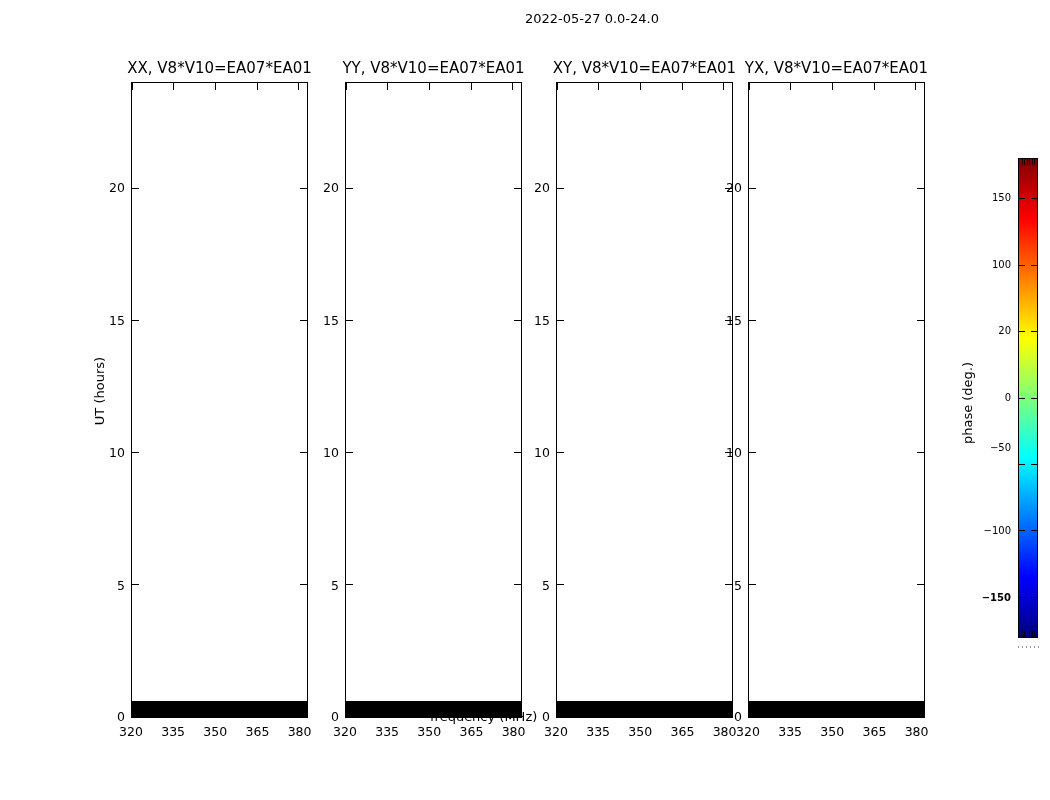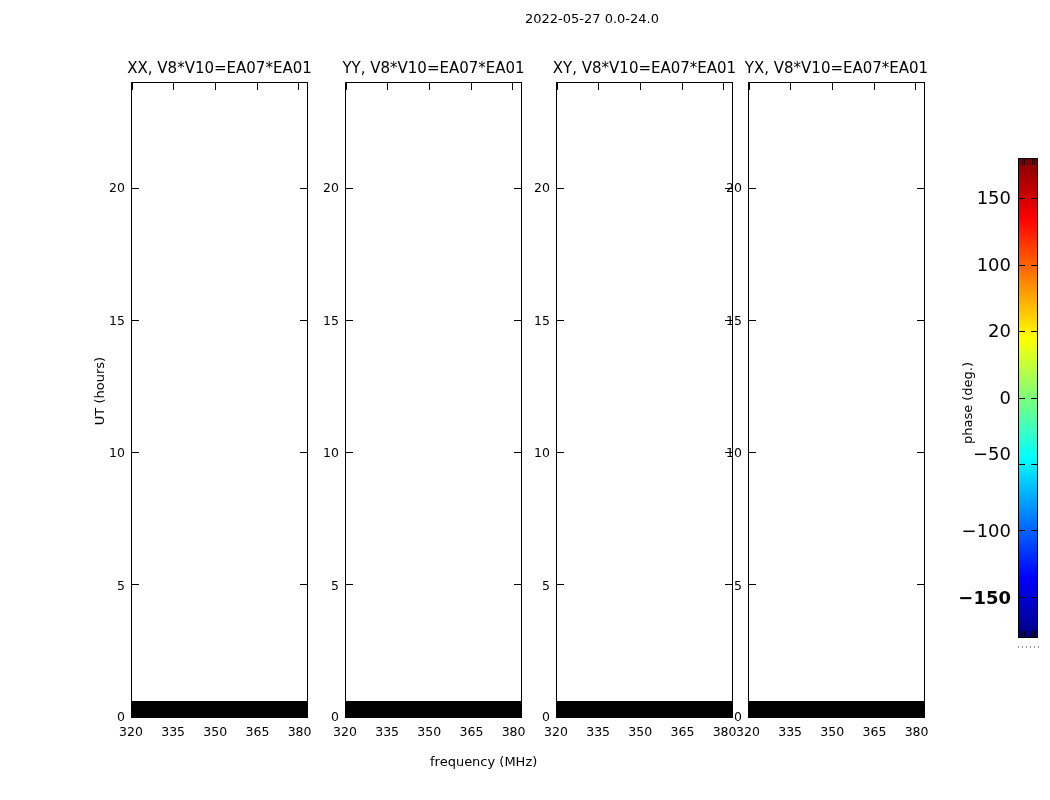--- a/index.html
+++ b/index.html
@@ -35,21 +35,21 @@
   .rot{transform:translate(-50%,-50%) rotate(-90deg);}
   .colorbar{
     position:absolute;left:1018px;top:158px;width:20px;height:480px;
     border:1px solid #000;box-sizing:border-box;
   }
   .cbtick{position:absolute;width:6px;height:1px;background:#000;}
   .cbtick.l{left:0;} .cbtick.r{right:0;}
   .cbhatch{position:absolute;width:1px;height:6px;background:rgba(0,0,0,0.75);}
   .cb-labels{position:absolute;left:955px;top:158px;width:56px;height:480px;}
   .cb-labels span{
-    position:absolute;right:0;font-size:18px;height:16px;line-height:16px;
+    position:absolute;right:0;font-size:10px;height:16px;line-height:16px;
     text-align:right;white-space:nowrap;
   }
   .cb-dots{
     position:absolute;left:1018px;top:646px;width:21px;height:2px;
     background-image:repeating-linear-gradient(to right,#9a9a9a 0 1px,transparent 1px 4px);
   }
 </style>
 </head>
 <body>
 
@@ -197,21 +197,21 @@
   <span class="yt" style="top:calc(79.167% - 8px);">5</span>
   <span class="yt" style="top:calc(100% - 9px);">0</span>
   <span class="xt" style="left:calc(0% - 17px);">320</span>
   <span class="xt" style="left:calc(23.81% - 17px);">335</span>
   <span class="xt" style="left:calc(47.62% - 17px);">350</span>
   <span class="xt" style="left:calc(71.43% - 17px);">365</span>
   <span class="xt" style="left:calc(95.24% - 17px);">380</span>
 </div>
 
 <div class="axis-label rot" style="left:99px;top:391px;">UT (hours)</div>
-<div class="axis-label" style="left:430px;top:754px;">frequency (MHz)</div>
+<div class="axis-label" style="left:430px;top:709px;">frequency (MHz)</div>
 
 <div class="colorbar" style="background: linear-gradient(to top, rgb(0, 0, 128) 0%, rgb(0, 0, 255) 12.5%, rgb(0, 127, 255) 25%, rgb(0, 255, 255) 37.5%, rgb(125, 255, 122) 50%, rgb(255, 255, 0) 62.5%, rgb(255, 127, 0) 75%, rgb(255, 0, 0) 87.5%, rgb(128, 0, 0) 100%);">
     <div class="cbtick l" style="top: calc(8.33333% - 0.5px);"></div>
     <div class="cbtick r" style="top: calc(8.33333% - 0.5px);"></div>
     <div class="cbtick l" style="top: calc(22.2222% - 0.5px);"></div>
     <div class="cbtick r" style="top: calc(22.2222% - 0.5px);"></div>
     <div class="cbtick l" style="top: calc(36.1111% - 0.5px);"></div>
     <div class="cbtick r" style="top: calc(36.1111% - 0.5px);"></div>
     <div class="cbtick l" style="top: calc(50% - 0.5px);"></div>
     <div class="cbtick r" style="top: calc(50% - 0.5px);"></div>
@@ -234,16 +234,16 @@
     <div class="cbhatch" style="left: 85%; top: 0px;"></div>
     <div class="cbhatch" style="left: 85%; bottom: 0px;"></div>
   </div>
 <div class="cb-dots"></div>
 <div class="axis-label rot" style="left:967px;top:403px;">phase (deg.)</div>
 <div class="cb-labels">
   <span style="top:32px;">150</span>
   <span style="top:99px;">100</span>
   <span style="top:165px;">20</span>
   <span style="top:232px;">0</span>
-  <span style="top:288px;">−50</span>
+  <span style="top:282px;">−50</span>
   <span style="top:365px;">−100</span>
   <span style="top:432px;font-weight:bold;">−150</span>
 </div>
 
 </body></html>

